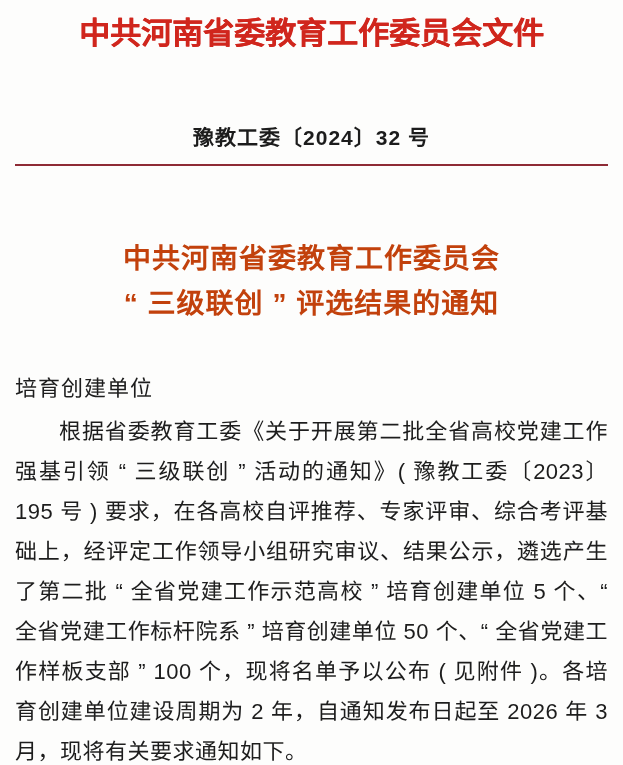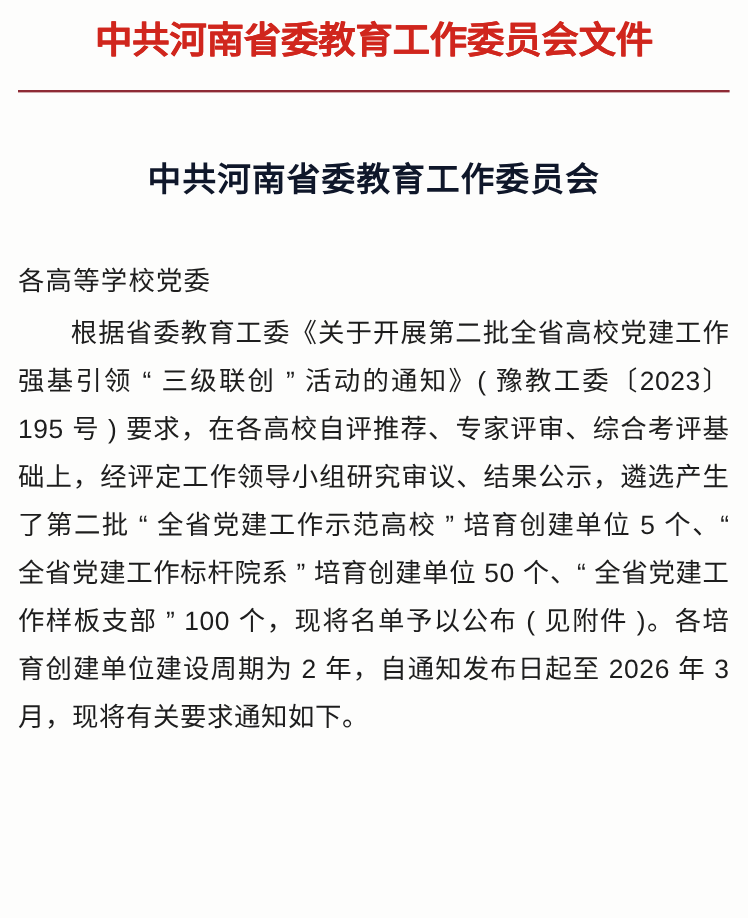--- a/index.html
+++ b/index.html
@@ -47,23 +47,23 @@
   .red-rule {
     margin-top: 13px;
     height: 2px;
     width: 100%;
     background: #8e2b35;
     border: none;
   }
 
   
   .doc-title {
-    margin-top: 50px;
+    margin-top: 70px;
     text-align: center;
-    color: #0f172a;
+    color: #c2410c;
     font-weight: 700;
   }
   .doc-title .t-line {
     font-size: 28px;
     line-height: 45px;
     letter-spacing: 1px;
     white-space: nowrap;
   }
 
   
@@ -86,25 +86,27 @@
     text-justify: inter-ideograph;
   }
 </style>
 </head>
 <body>
 
 <div class="page">
 
   <div class="letterhead">中共河南省委教育工作委员会文件</div>
 
+  <div class="doc-number">豫教工委〔2024〕32 号</div>
 
   <hr class="red-rule">
 
   <div class="doc-title">
     <div class="t-line">中共河南省委教育工作委员会</div>
+    <div class="t-line">“ 三级联创 ” 评选结果的通知</div>
   </div>
 
   <div class="doc-body">
-    <div class="salutation">各高等学校党委</div>
+    <div class="salutation">培育创建单位</div>
     <p class="paragraph">根据省委教育工委《关于开展第二批全省高校党建工作强基引领 “ 三级联创 ” 活动的通知》( 豫教工委〔2023〕195 号 ) 要求，在各高校自评推荐、专家评审、综合考评基础上，经评定工作领导小组研究审议、结果公示，遴选产生了第二批 “ 全省党建工作示范高校 ” 培育创建单位 5 个、“ 全省党建工作标杆院系 ” 培育创建单位 50 个、“ 全省党建工作样板支部 ” 100 个，现将名单予以公布 ( 见附件 )。各培育创建单位建设周期为 2 年，自通知发布日起至 2026 年 3 月，现将有关要求通知如下。</p>
   </div>
 
 </div>
 
 </body></html>

